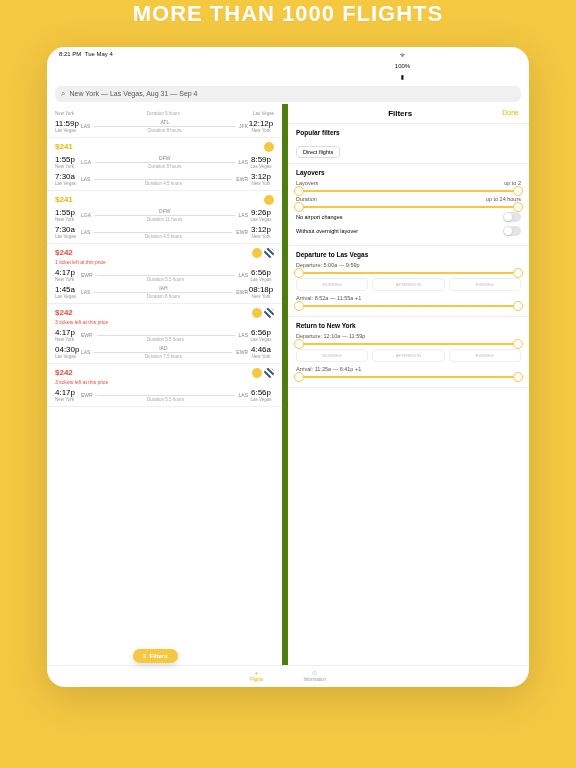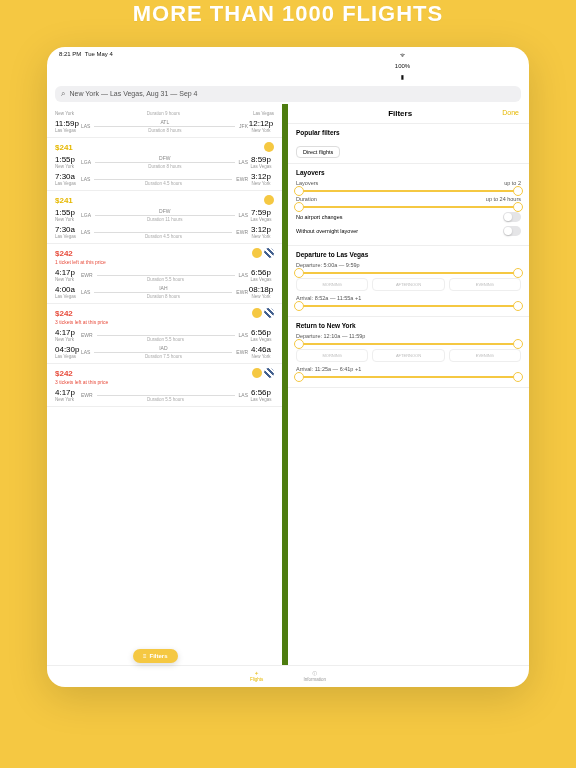--- a/index.html
+++ b/index.html
@@ -10,21 +10,21 @@
 .status .right{display:flex;gap:4px;align-items:center}
 .search{display:flex;align-items:center;background:#f0f0f2;margin:2px 8px;border-radius:6px;padding:3px 6px;font-size:7px;color:#555;gap:4px}
 .split{flex:1;display:flex;overflow:hidden}
 .left{width:50%;border-right:6px solid #4d7c0f;display:flex;flex-direction:column;overflow:hidden}
 .right{width:50%;display:flex;flex-direction:column;overflow:hidden}
 .fhdr{display:flex;justify-content:space-between;padding:5px 10px;border-bottom:1px solid #eee}
 .fhdr .title{font-size:8px;font-weight:600}
 .fhdr .done{font-size:7px;color:#E6B800;font-weight:500}
 .list{flex:1;overflow:hidden;font-size:6px}
 .card{border-bottom:1px solid #eee;padding:4px 8px}
-.price{color:#E6B800;font-size:8px;font-weight:700;display:flex;justify-content:space-between;align-items:flex-end}
+.price{color:#E6B800;font-size:8px;font-weight:700;display:flex;justify-content:space-between;align-items:center}
 .price.red{color:#E74C3C}
 .warn{font-size:5px;color:#E74C3C;margin-top:1px}
 .badge{width:10px;height:10px;background:#F5C842;border-radius:50%}
 .badges{display:flex;gap:2px}
 .badge2{width:10px;height:10px;border-radius:50%;background:repeating-linear-gradient(45deg,#43608f 0 2px,#fff 2px 4px)}
 .leg{display:flex;justify-content:space-between;align-items:center;margin-top:3px}
 .time{font-size:8px;font-weight:400}
 .city{font-size:4.5px;color:#999}
 .col{display:flex;flex-direction:column}
 .mid{flex:1;text-align:center;font-size:4.5px;color:#aaa;position:relative;padding:0 4px}
@@ -155,21 +155,21 @@
                 <div class="city">New York</div>
               </div>
    <div class="codeLbl">LGA</div>
    <div class="mid">
                 <div class="code">DFW</div>
                 <div class="line"></div>
                 <div>Duration 11 hours</div>
               </div>
    <div class="codeLbl">LAS</div>
    <div class="col tcolr">
-                <div class="time">7:59p</div>
+                <div class="time">9:26p</div>
                 <div class="city">Las Vegas</div>
               </div>
             </div>
             <div class="leg">
    <div class="col tcol">
                 <div class="time">7:30a</div>
                 <div class="city">Las Vegas</div>
               </div>
    <div class="codeLbl">LAS</div>
    <div class="mid">
@@ -205,21 +205,21 @@
                 <div>Duration 5.5 hours</div>
               </div>
    <div class="codeLbl">LAS</div>
    <div class="col tcolr">
                 <div class="time">6:56p</div>
                 <div class="city">Las Vegas</div>
               </div>
             </div>
             <div class="leg">
    <div class="col tcol">
-                <div class="time">4:00a</div>
+                <div class="time">1:45a</div>
                 <div class="city">Las Vegas</div>
               </div>
    <div class="codeLbl">LAS</div>
    <div class="mid">
                 <div class="code">IAH</div>
                 <div class="line"></div>
                 <div>Duration 8 hours</div>
               </div>
    <div class="codeLbl">EWR</div>
    <div class="col tcolr">

